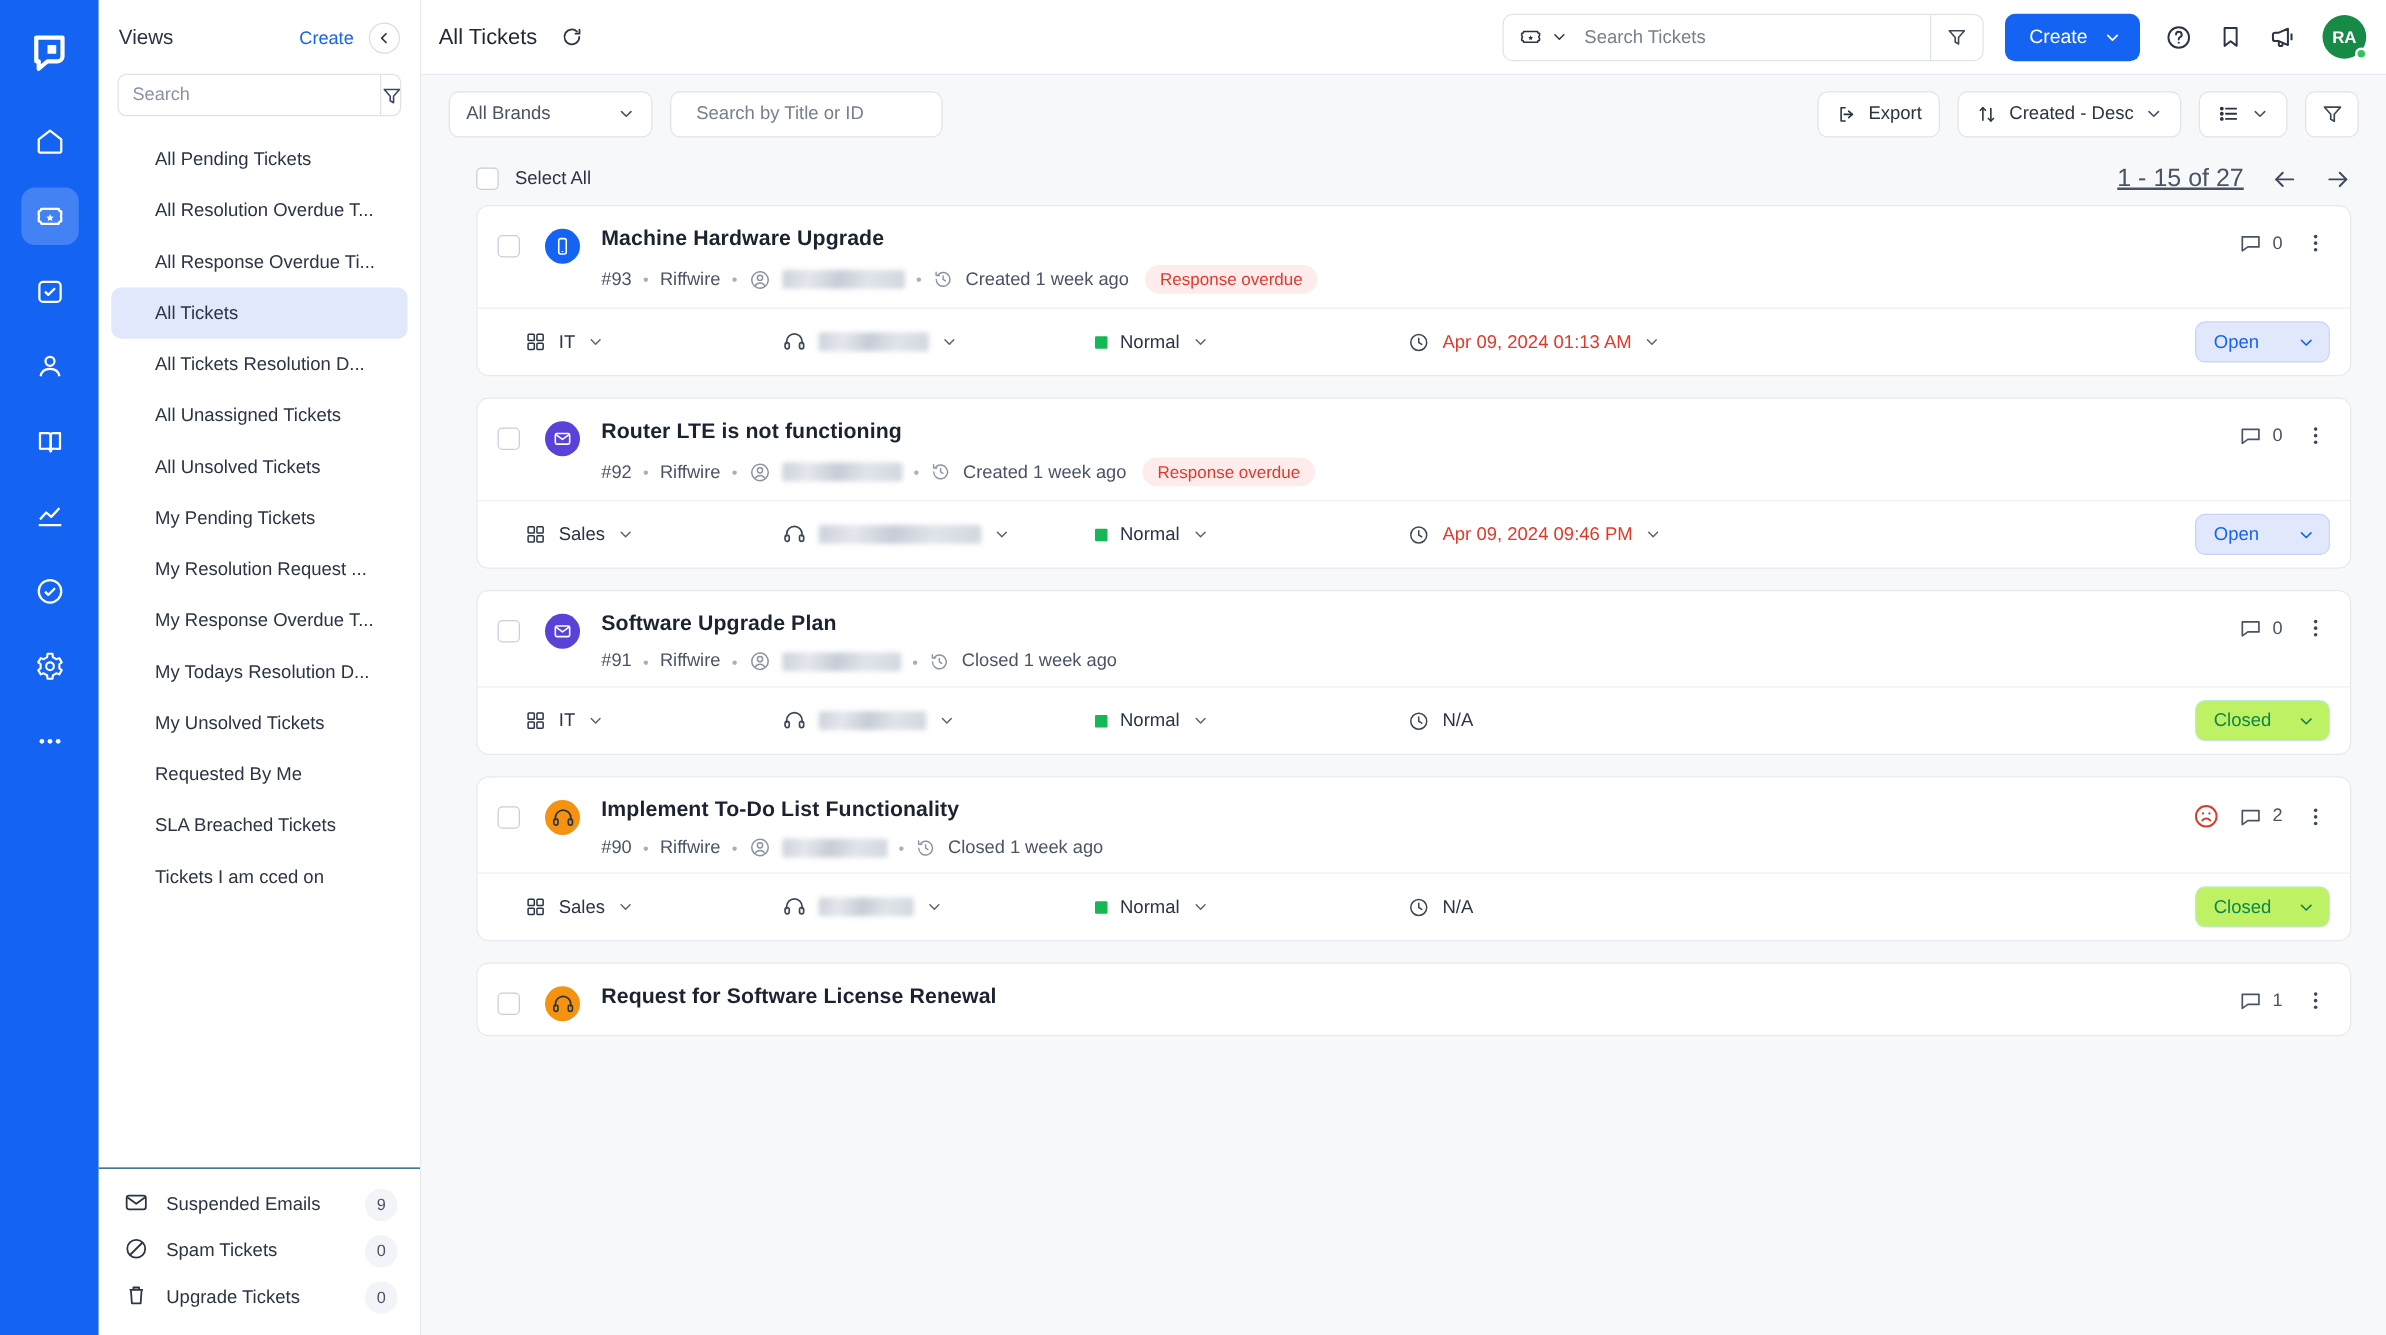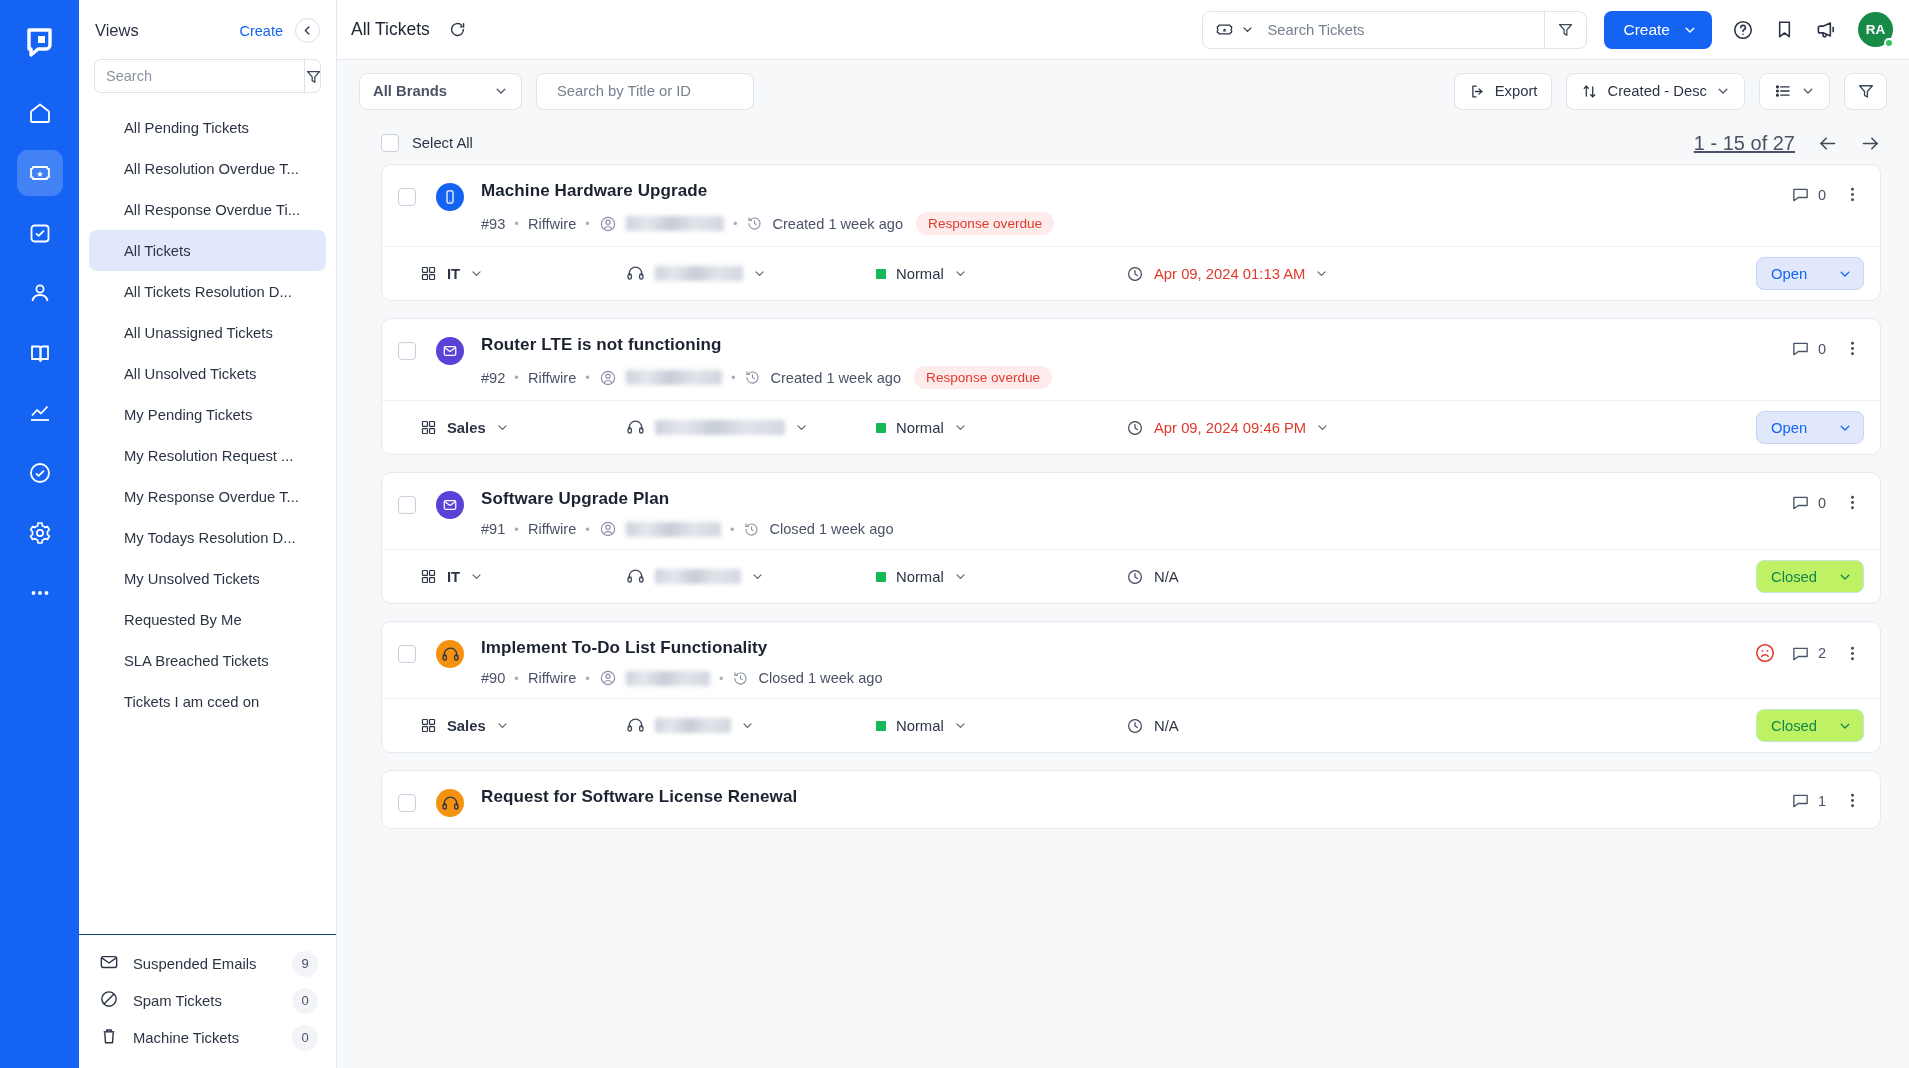--- a/index.html
+++ b/index.html
@@ -126,21 +126,21 @@
 
   
   .content { flex: 1; background: #f7f8fa; overflow: hidden; display: flex; flex-direction: column; }
   .toolbar {
     height: 62px; min-height: 62px; display: flex; align-items: center;
     padding: 0 22px 0 22px; gap: 14px;
   }
   .tb-select {
     height: 37px; width: 163px; border: 1px solid #dfe3ea; border-radius: 8px;
     background: #fff; display: flex; align-items: center; justify-content: space-between;
-    padding: 0 13px; font-size: 14.8px; color: #4a5365; font-weight: bold;
+    padding: 0 13px; font-size: 14.8px; color: #4a5365;
   }
   .tb-search {
     height: 37px; width: 218px; border: 1px solid #dfe3ea; border-radius: 8px;
     background: #fff; display: flex; align-items: center; padding: 0 11px; gap: 9px;
   }
   .tb-search input {
     border: 0; outline: none; flex: 1; font-size: 14.8px; font-family: inherit;
     color: #2b3445; background: transparent;
   }
   .tb-search input::placeholder { color: #76808f; }
@@ -198,21 +198,21 @@
   .card-top-right { display: flex; align-items: center; gap: 15px; margin-top: 4px; }
   .sad-ico { color: #e0392b; display: flex; }
   .cmt { display: flex; align-items: center; gap: 8px; font-size: 14.5px; color: #4a5365; }
   .kebab { color: #3c4758; display: flex; padding: 0 2px; }
 
   .card-bottom {
     border-top: 1px solid #eef0f4; height: 54px; display: flex; align-items: center;
     padding: 0 16px 0 16px;
   }
   .cb-cell { display: flex; align-items: center; gap: 10px; font-size: 14.8px; color: #2b3445; }
-  .cb-cat { width: 228px; padding-left: 22px; font-weight: bold; }
+  .cb-cat { width: 228px; padding-left: 22px; }
   .cb-agent { width: 250px; }
   .cb-prio { width: 250px; }
   .cb-date { flex: 1; }
   .prio-sq { width: 10px; height: 10px; background: #14b855; border-radius: 1px; }
   .date-red { color: #e0392b; }
   .date-na { color: #2b3445; }
   .chev { color: #5a6374; display: inline-flex; }
   .status-pill {
     width: 108px; height: 33px; border-radius: 8px; display: flex; align-items: center;
     justify-content: space-between; padding: 0 11px 0 14px; font-size: 14.8px;
@@ -375,21 +375,21 @@
             </svg></span>
           <span class="lbl">Spam Tickets</span>
           <span class="foot-badge">0</span>
         </div>
         <div class="foot-item">
           <span><svg width="20" height="20" viewBox="0 0 24 24" fill="none" stroke="#2b3445" stroke-width="1.7" stroke-linejoin="round">
               <path d="M5.6 7h12.8"></path>
               <path d="M9.3 7V4.8h5.4V7"></path>
               <path d="M6.9 7.6 7.8 20h8.4l.9-12.4"></path>
             </svg></span>
-          <span class="lbl">Machine Tickets</span>
+          <span class="lbl">Upgrade Tickets</span>
           <span class="foot-badge">0</span>
         </div>
       </div>
   </div>
 
   <div class="main">
 
     <div class="topbar">
       <span class="page-title">All Tickets</span>
       <span class="refresh-btn">

